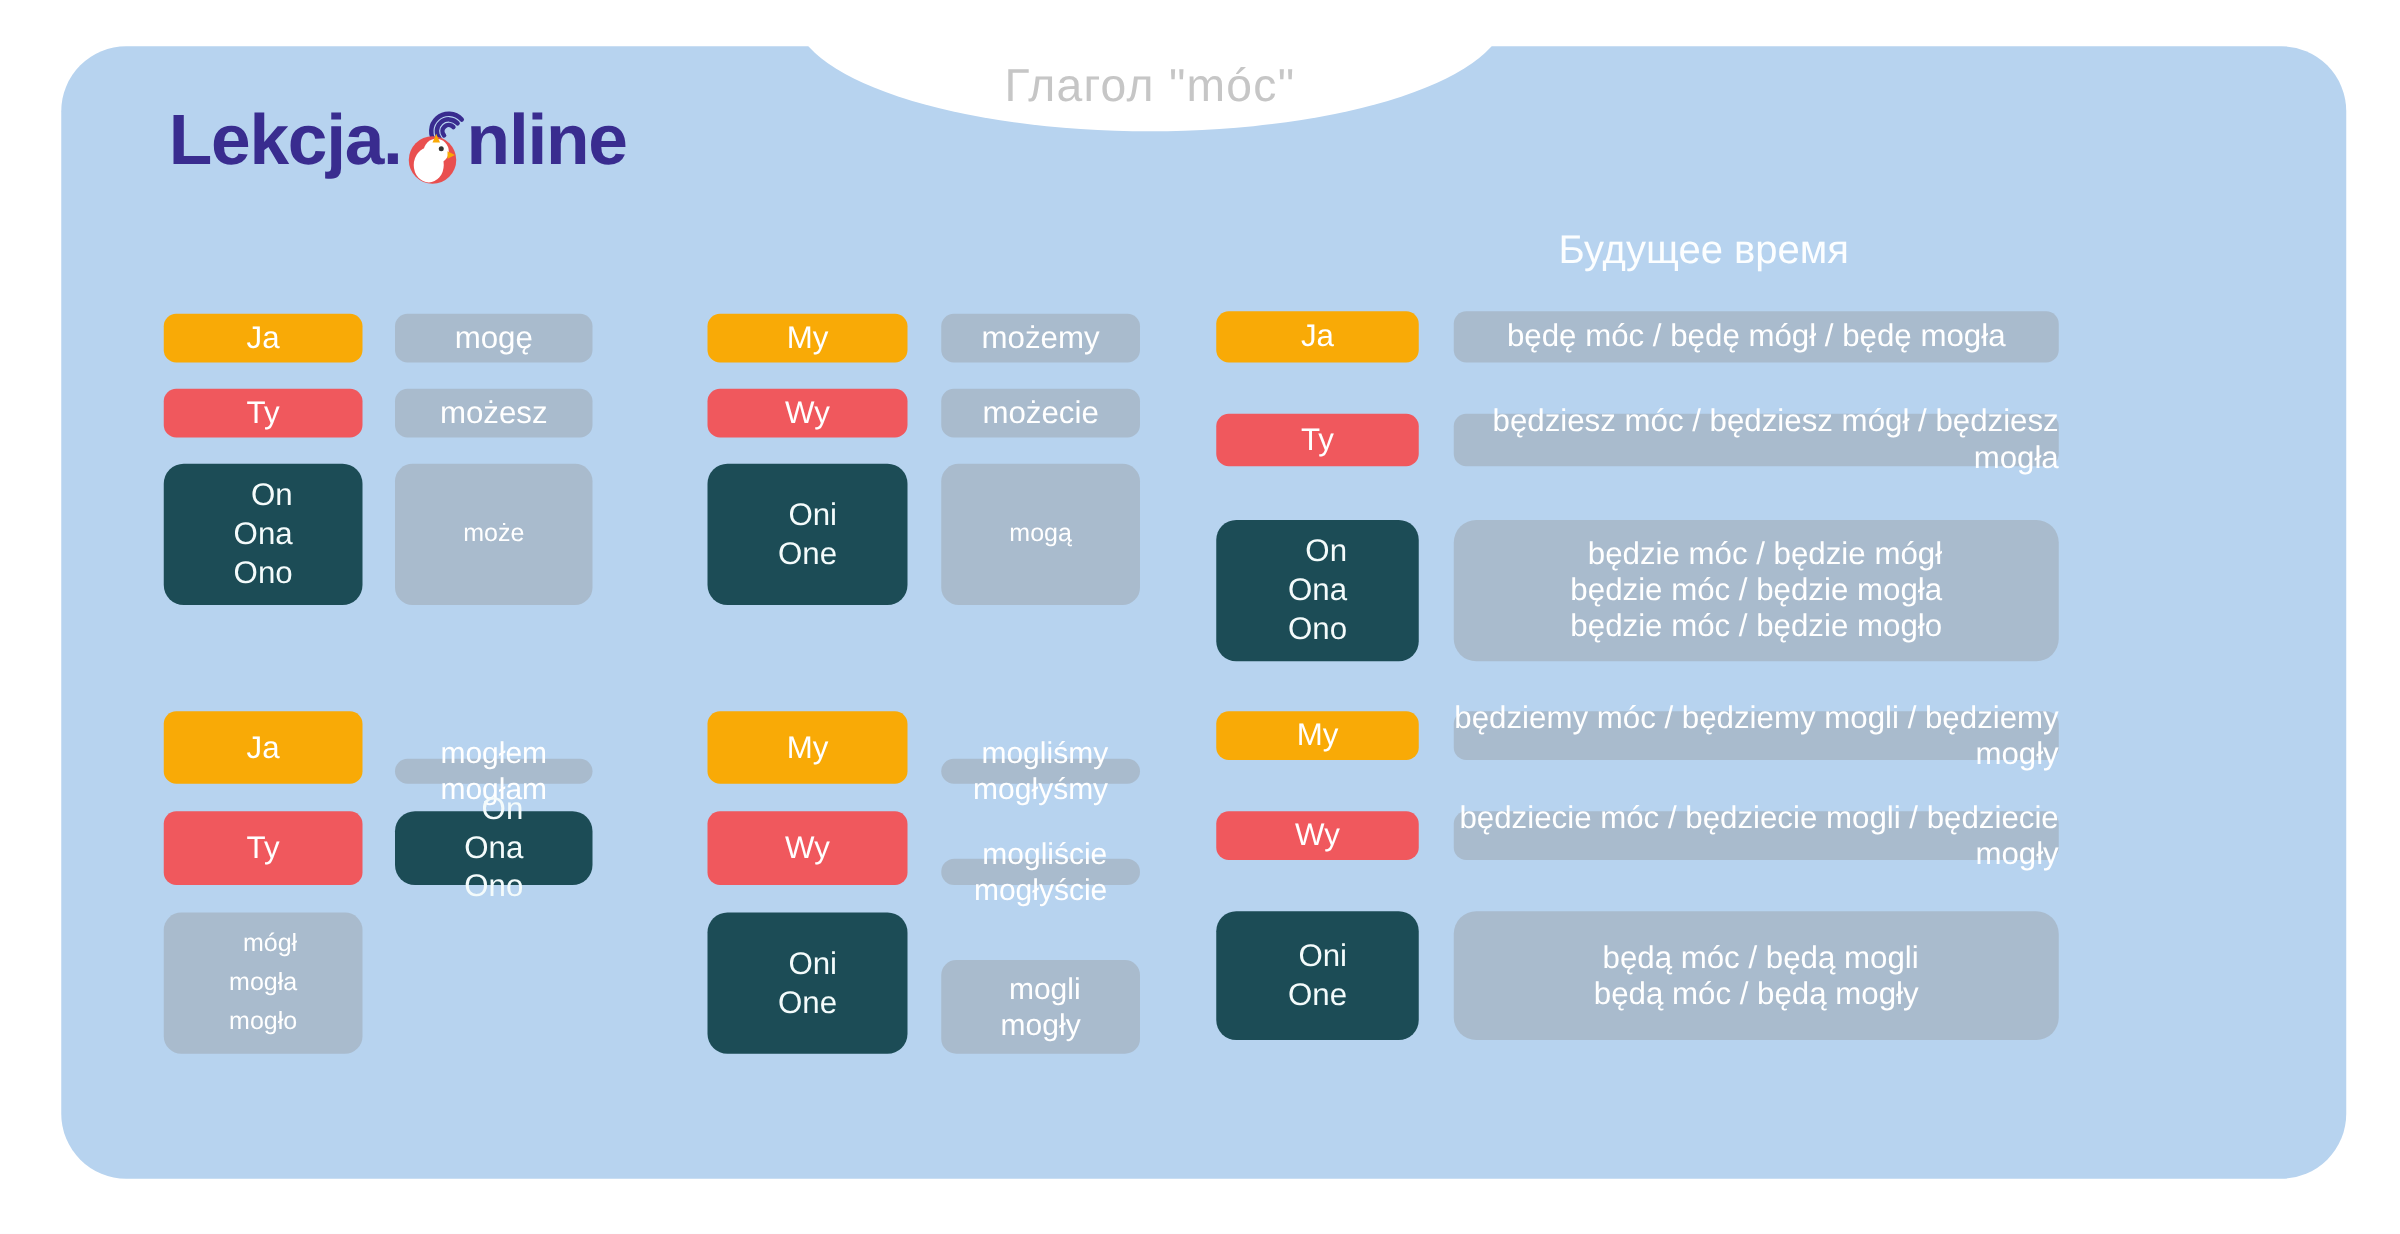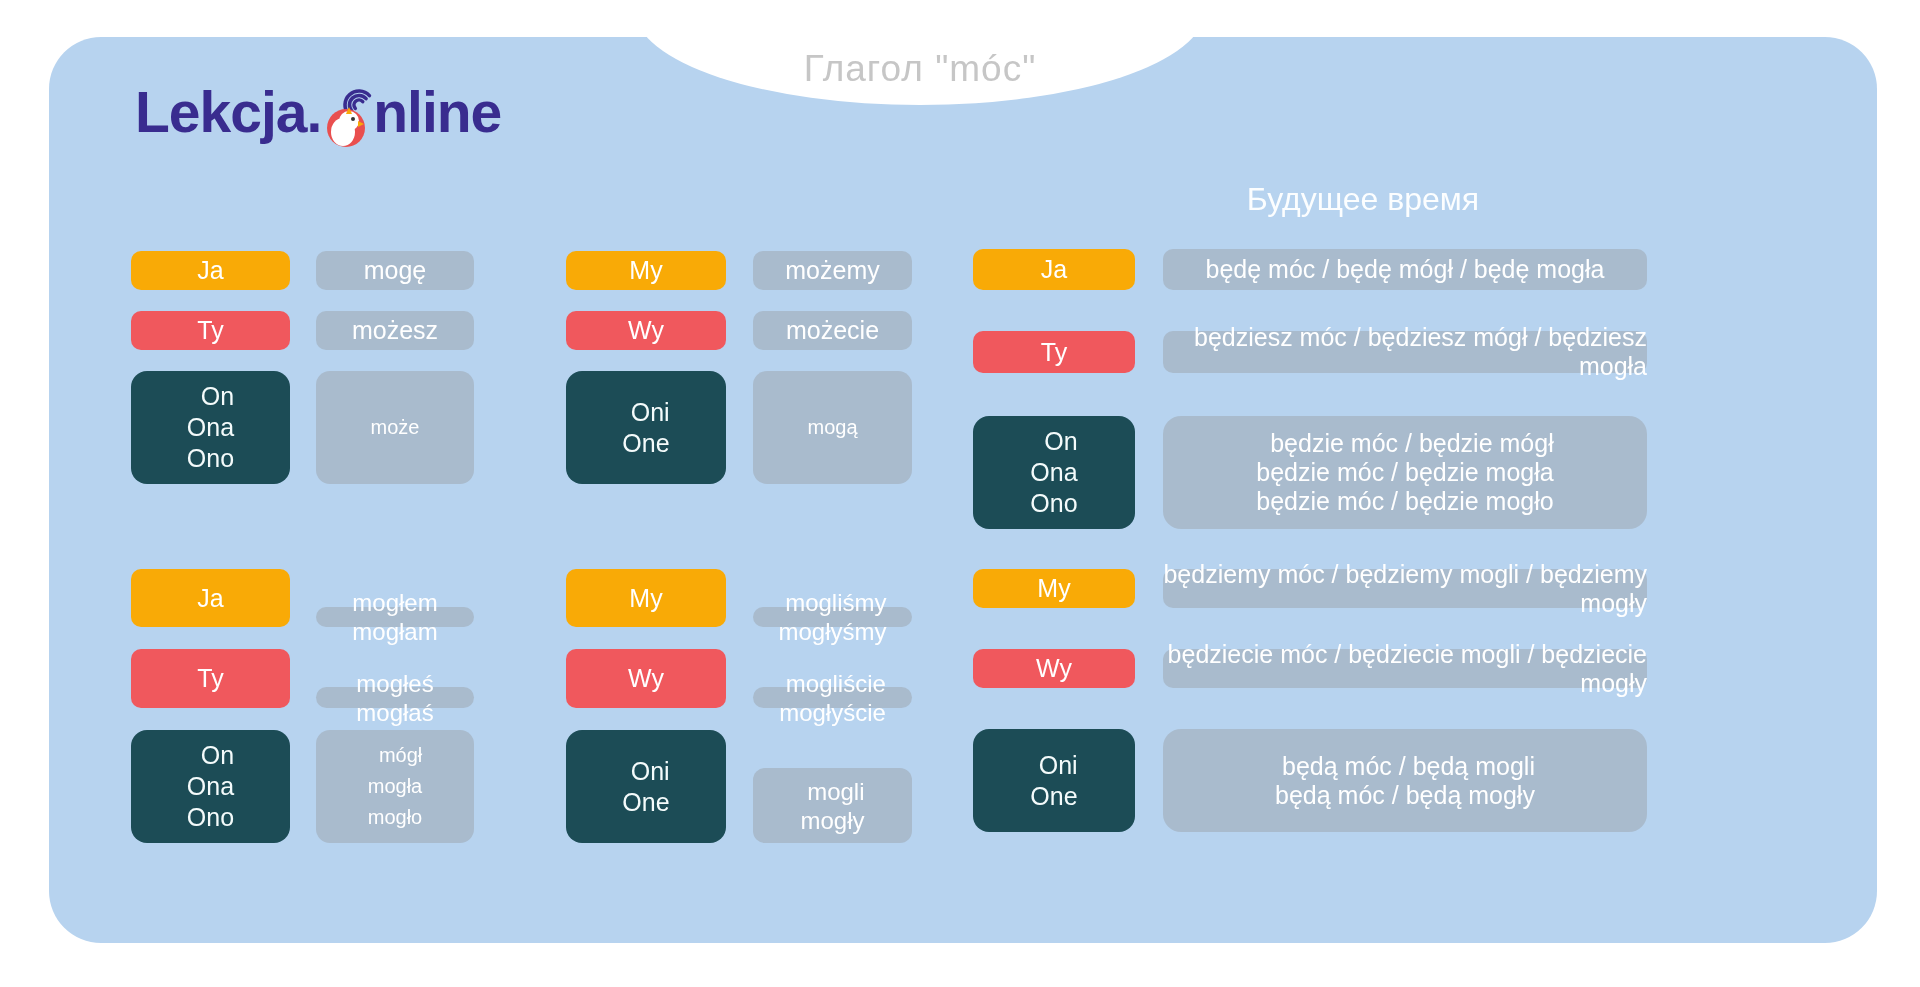--- a/index.html
+++ b/index.html
@@ -90,22 +90,20 @@
     <div class="chip teal">Oni
 One</div>
     <div class="chip slate three-line">mogą</div>
   </div>
 
   <div class="grid gpa-left">
     <div class="chip orange">Ja</div>
     <div class="chip slate two-line">mogłem
 mogłam</div>
     <div class="chip red">Ty</div>
-    <div class="chip slate two-line">mogłeś
-mogłaś</div>
     <div class="chip teal">On
 Ona
 Ono</div>
     <div class="chip slate three-line">mógł
 mogła
 mogło</div>
   </div>
 
   <div class="grid gpa-right">
     <div class="chip orange">My</div>

